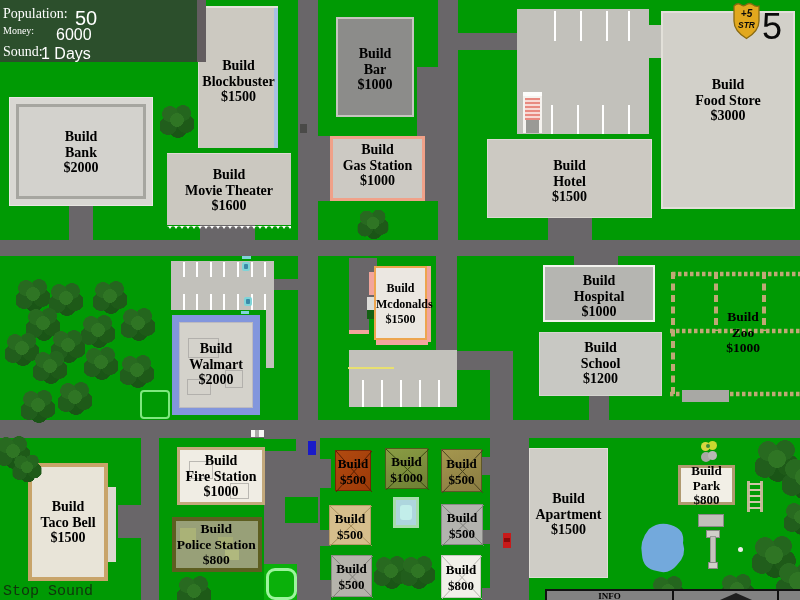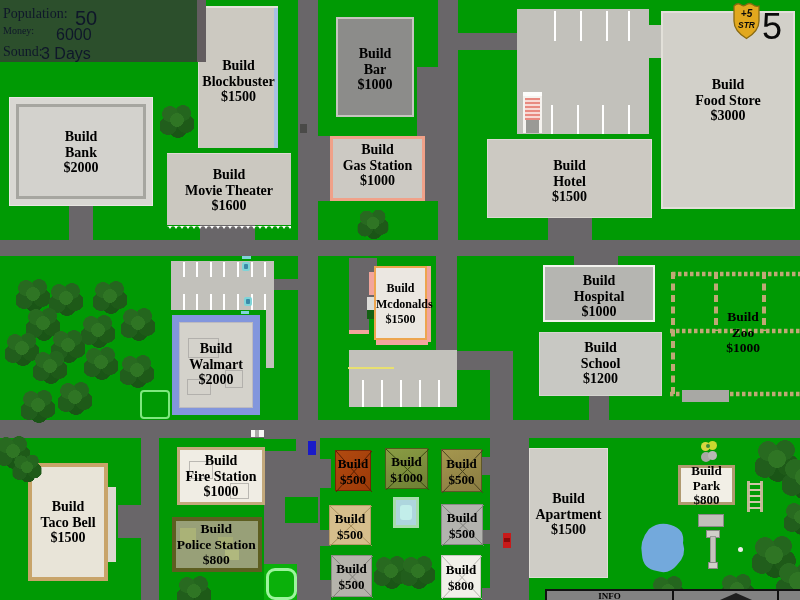--- a/index.html
+++ b/index.html
@@ -467,39 +467,40 @@
 <div class="abs" style="left:140px;top:390px;width:26px;height:25px;border:2px solid #7fe87f;border-radius:4px"></div>
 
 <div class="abs" style="left:264px;top:564px;width:33px;height:36px;background:#0ab00a">
   <div class="abs" style="left:2px;top:4px;width:25px;height:26px;border:3px solid #9df49d;border-radius:9px"></div>
 </div>
 
 <div class="abs" style="left:0;top:0;width:205px;height:62px;background:#2c4f2c"></div>
 
 <div class="abs" style="left:197px;top:0;width:9px;height:62px;background:#635d60"></div>
 
-<div class="abs" style="left:3px;top:0;width:200px;height:60px;color:#0f172a">
+<div class="abs" style="left:3px;top:0;width:200px;height:60px;color:#ffffff">
   <span class="abs" style="left:0;top:6px;font-size:14px;font-family:'Liberation Serif',serif">Population:</span>
   <span class="abs" style="left:72px;top:7px;font-size:20px;font-family:'Liberation Sans',sans-serif">50</span>
   <span class="abs" style="left:0;top:25px;font-size:10px;font-family:Liberation Serif, serif">Money:</span>
   <span class="abs" style="left:53px;top:26px;font-size:16px;font-family:'Liberation Sans',sans-serif">6000</span>
   <span class="abs" style="left:0;top:44px;font-size:14px;font-family:'Liberation Serif',serif">Sound:</span>
-  <span class="abs" style="left:38px;top:45px;font-size:16px;font-family:'Liberation Sans',sans-serif">3 Days</span>
+  <span class="abs" style="left:38px;top:45px;font-size:16px;font-family:'Liberation Sans',sans-serif">1 Days</span>
 </div>
 
 <div class="abs" style="left:733px;top:2px;width:27px;height:38px">
   <svg width="27" height="38">
     <path d="M1 4 Q4.5 0.5 7.5 2.5 Q10.5 5 13.5 2.5 Q16.5 0.5 19.5 2.5 Q22.5 5 26 4 L26 19 Q26 29 13.5 36.5 Q1 29 1 19 Z" fill="#e2a81e" stroke="#8a6a10" stroke-width="1.3"></path>
     <text x="13.5" y="14.5" font-size="10" font-weight="bold" text-anchor="middle" fill="#0a0a0a" font-family="Liberation Sans, sans-serif" font-style="italic">+5</text>
     <text x="13.5" y="26" font-size="8.5" font-weight="bold" text-anchor="middle" fill="#0a0a0a" font-family="Liberation Sans, sans-serif" font-style="italic">STR</text>
   </svg>
 </div>
 
 <div class="abs" style="left:762px;top:6px;width:40px;height:42px;font-family:'Liberation Sans',sans-serif;font-size:36px;color:#0a0a0a">5</div>
 
+<div class="abs" style="left:3px;top:583px;width:120px;height:17px;font-family:'Liberation Mono',monospace;font-size:15px;font-weight:normal;color:#10330d">Stop Sound</div>
 
 <div class="abs" style="left:545px;top:589px;width:255px;height:11px;background:#828282;border-top:2px solid #111;border-left:2px solid #111">
   <div class="abs" style="left:0;top:0;width:125px;height:11px;border-right:2px solid #111;text-align:center;font-size:9px;font-weight:bold;line-height:10px;color:#000">INFO</div>
   <div class="abs" style="left:230px;top:0;width:2px;height:11px;background:#111"></div>
   <svg class="abs" style="left:173px;top:2px" width="32" height="7">
         <path d="M16 0 L32 7 L0 7 Z" fill="#1f1f1f"></path>
       </svg>
 </div>
 
 </div>

